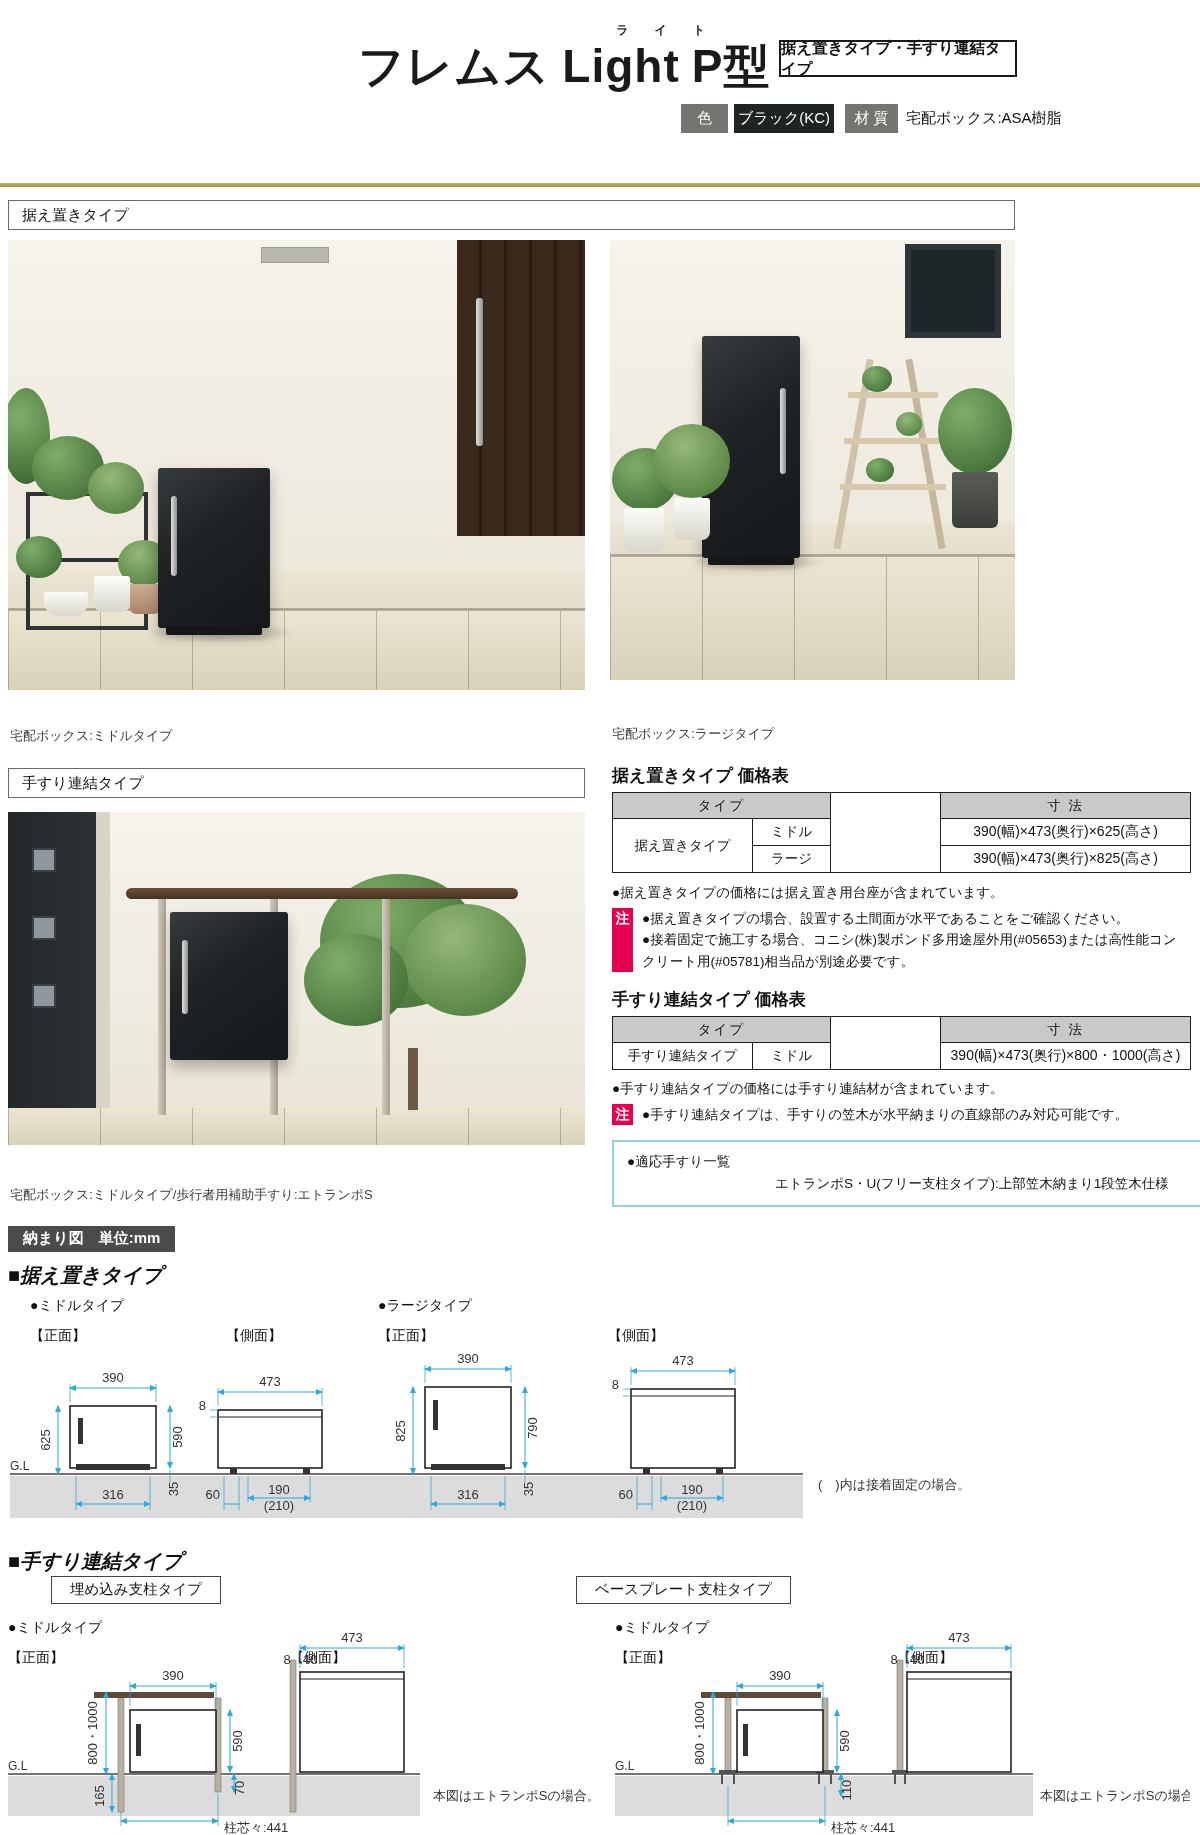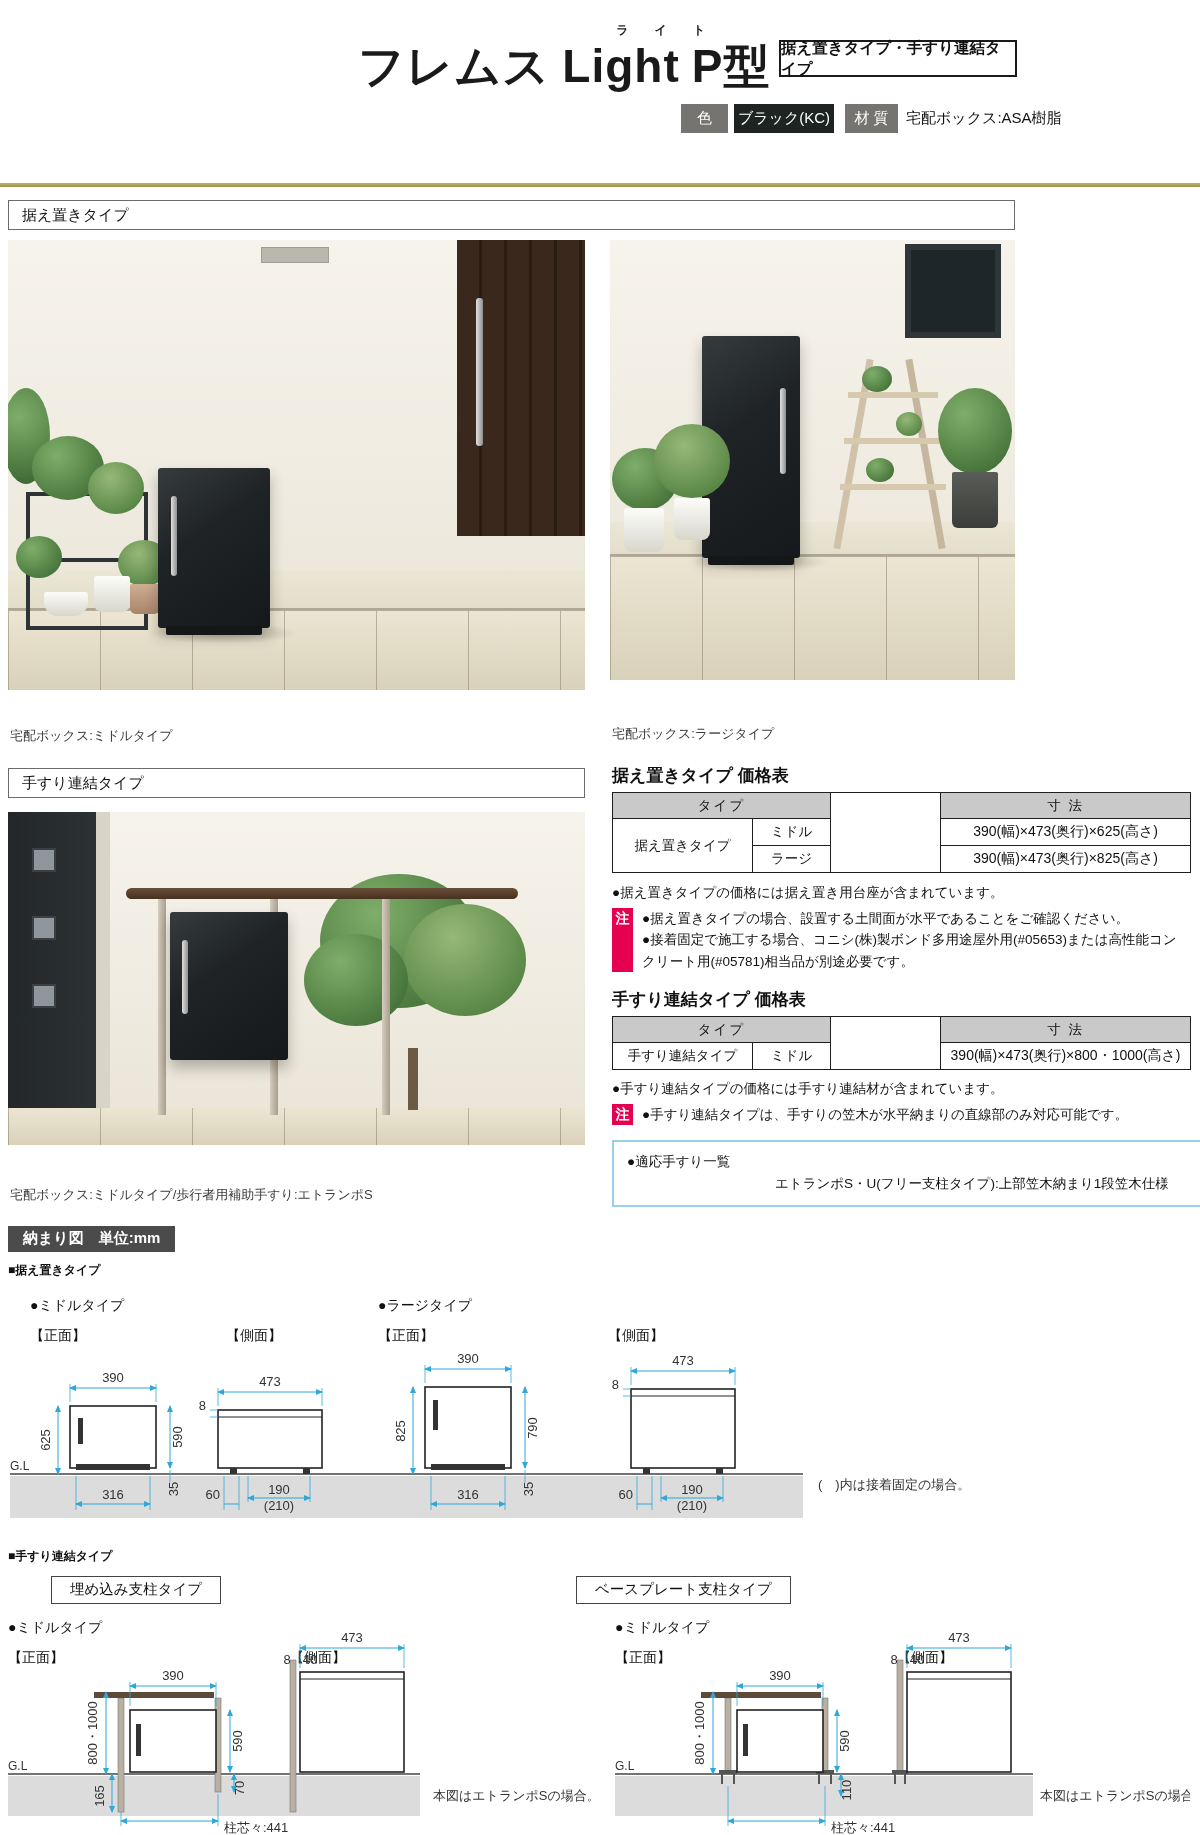--- a/index.html
+++ b/index.html
@@ -60,21 +60,21 @@
   .chu { width:21px; background:#e60050; color:#fff; font-weight:bold; font-size:14px;
       text-align:center; padding-top:2px; flex:0 0 21px; }
   .ctext { font-size:13.5px; line-height:1.58; width:548px; }
   .compat { position:absolute; left:612px; top:1140px; width:640px; border:2px solid #96d0ea;
       padding:9px 13px 10px; font-size:13.5px; line-height:1.62; }
   .compat .ind { padding-left:148px; }
 
   
   .nmz-badge { position:absolute; left:8px; top:1226px; background:#4b4b4b; color:#fff;
       font-size:15px; font-weight:bold; padding:3px 15px 4px; }
-  .dwg-label { position:absolute; font-size:12px; font-weight:bold; }
+  .dwg-label { position:absolute; font-size:20px; font-weight:bold;font-style:italic; }
   .pillar-box { position:absolute; border:1.5px solid #444; background:#fff; font-size:14.5px;
       padding:3px 18px 4px;margin-left:41px; }
   svg text { font-family:"Liberation Sans","DejaVu Sans",sans-serif; }
   .dim { fill:#333; font-size:13px; }
   .sml { fill:#333; font-size:12px; }
   .lbl { fill:#111; font-size:14px; }
 </style>
 </head>
 <body>
 

